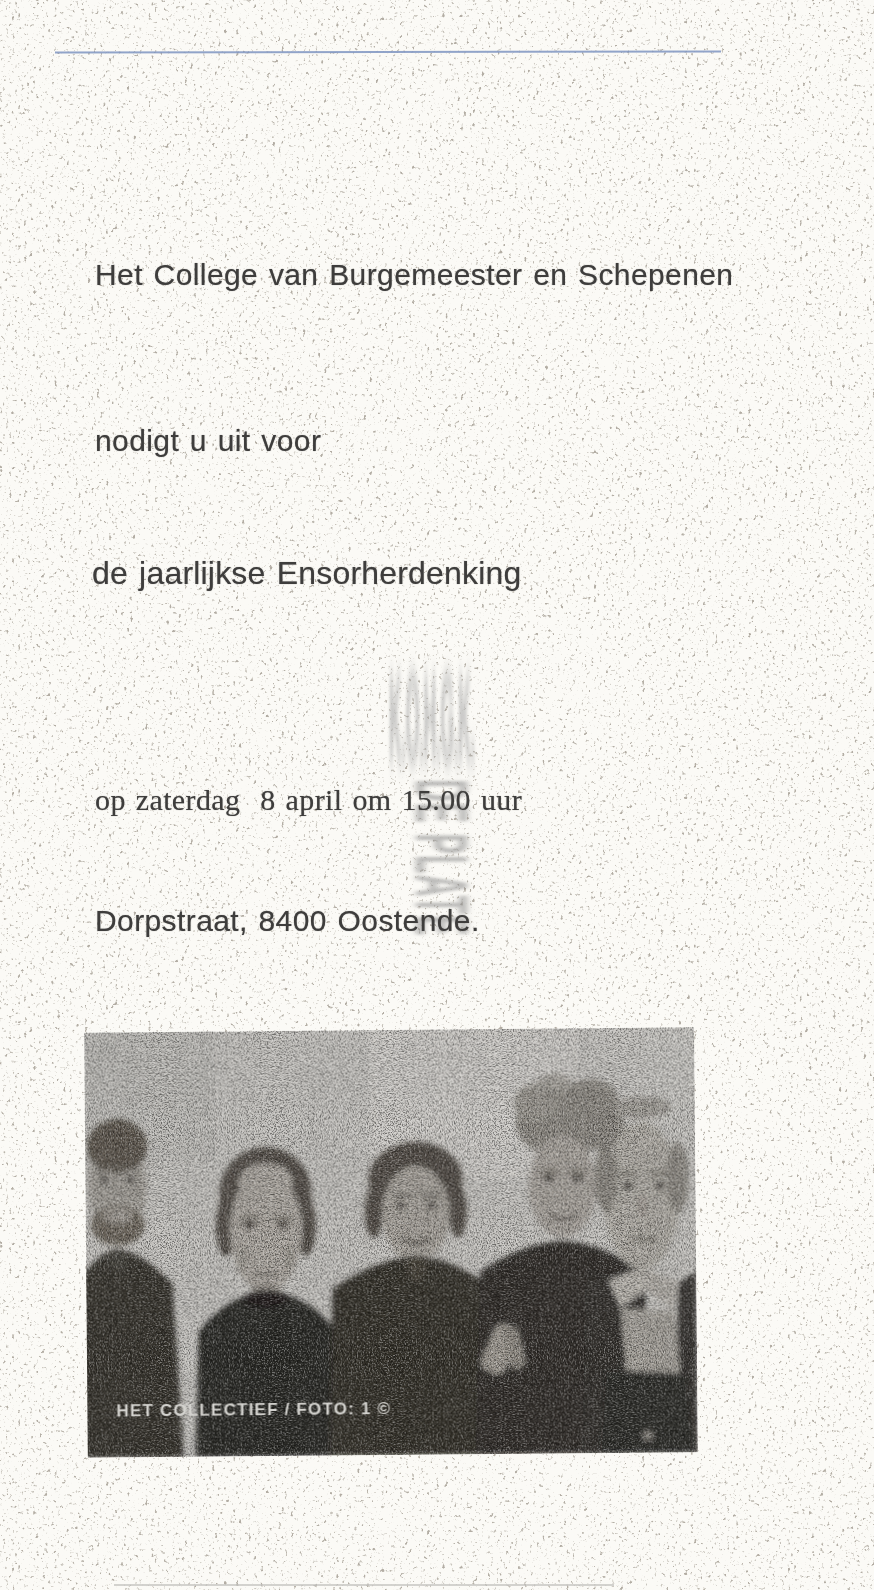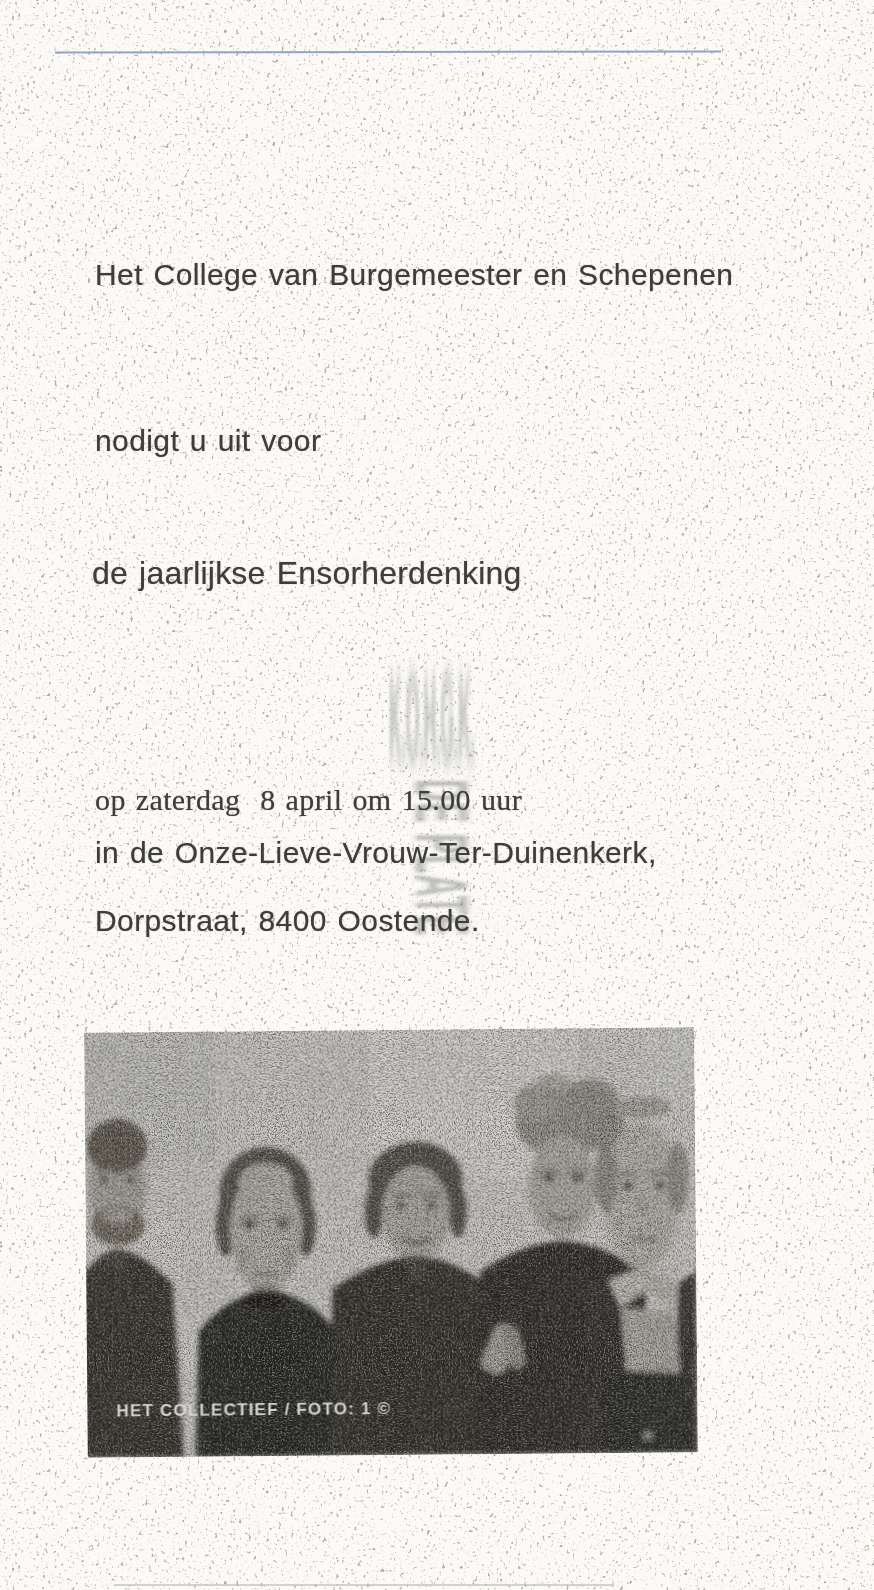--- a/index.html
+++ b/index.html
@@ -66,21 +66,20 @@
   <div class="top-rule"></div>
 
   <div class="txt l1">Het College van Burgemeester en Schepenen</div>
   <div class="txt l2">nodigt u uit voor</div>
   <div class="txt l3">de jaarlijkse Ensorherdenking</div>
 
   <div class="wm wm-kohgk">K.O.H.G.K.</div>
   <div class="wm wm-deplate">DE PLATE</div>
 
   <div class="txt d1">op zaterdag  8 april om 15.00 uur</div>
-  <div class="txt d2">in de Onze-Lieve-Vrouw-Ter-Duinenkerk,</div>
   <div class="txt d3">Dorpstraat, 8400 Oostende.</div>
 
   <svg class="photo" width="610" height="425" viewBox="0 0 610 425">
     <defs>
       <filter id="soft" x="-15%" y="-15%" width="130%" height="130%">
         <feGaussianBlur stdDeviation="2.6"></feGaussianBlur>
       </filter>
       <filter id="grainD" x="0" y="0" width="100%" height="100%">
         <feTurbulence type="fractalNoise" baseFrequency="0.85" numOctaves="2" seed="8"></feTurbulence>
         <feColorMatrix type="matrix" values="0 0 0 0 0  0 0 0 0 0  0 0 0 0 0  2.4 2.4 2.4 0 -3.4"></feColorMatrix>

